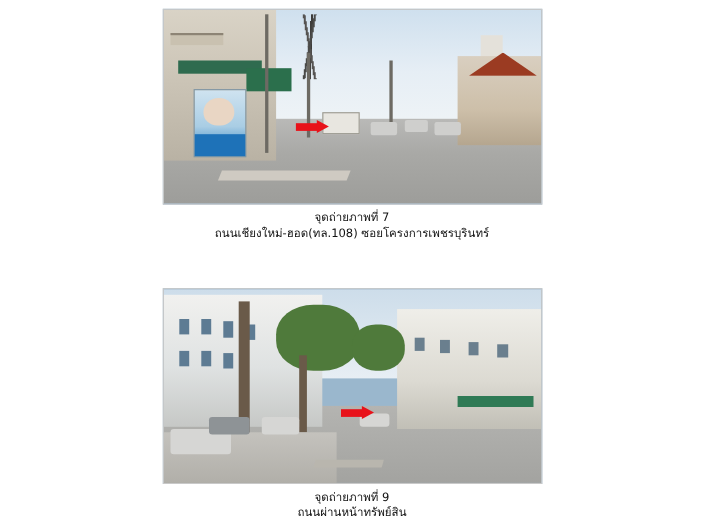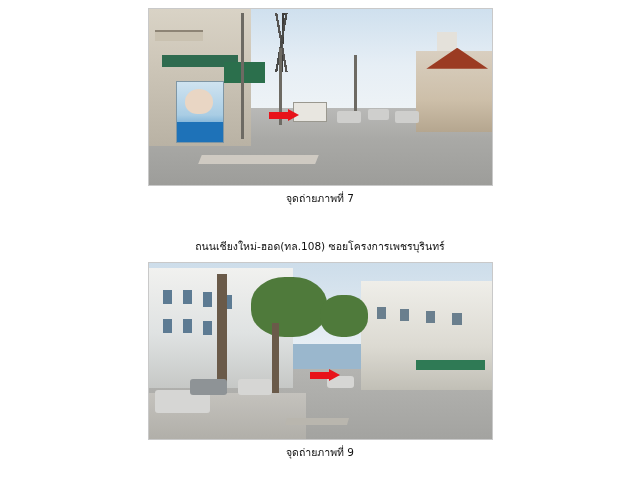--- a/index.html
+++ b/index.html
@@ -39,21 +39,21 @@
     background: #9ab7cd;
   }
 
   .caption {
     margin-top: 5px;
     font-size: 10.5px;
     line-height: 14px;
     color: #111111;
     font-family: "DejaVu Sans", sans-serif;
   }
-  .caption .line2 { display: block; margin-top: 34px; }
+  .caption .line2 { display: block; }
 
   
   .sky {
     position: absolute;
     left: 0; top: 0;
     width: 100%;
     height: 58%;
     background: linear-gradient(#cfe0ee 0%, #e6eef5 55%, #eef3f6 100%);
   }
   .ground {
@@ -346,16 +346,17 @@
 
       <div class="median"></div>
 
       <div class="red-arrow" style="left:47%; top:60%;">
         <div class="shaft"></div>
         <div class="head"></div>
       </div>
     </div>
     <div class="caption">
       <span>จุดถ่ายภาพที่  9</span>
+      <span class="line2">ถนนผ่านหน้าทรัพย์สิน</span>
     </div>
   </div>
 
 </div>
 
 </body></html>

